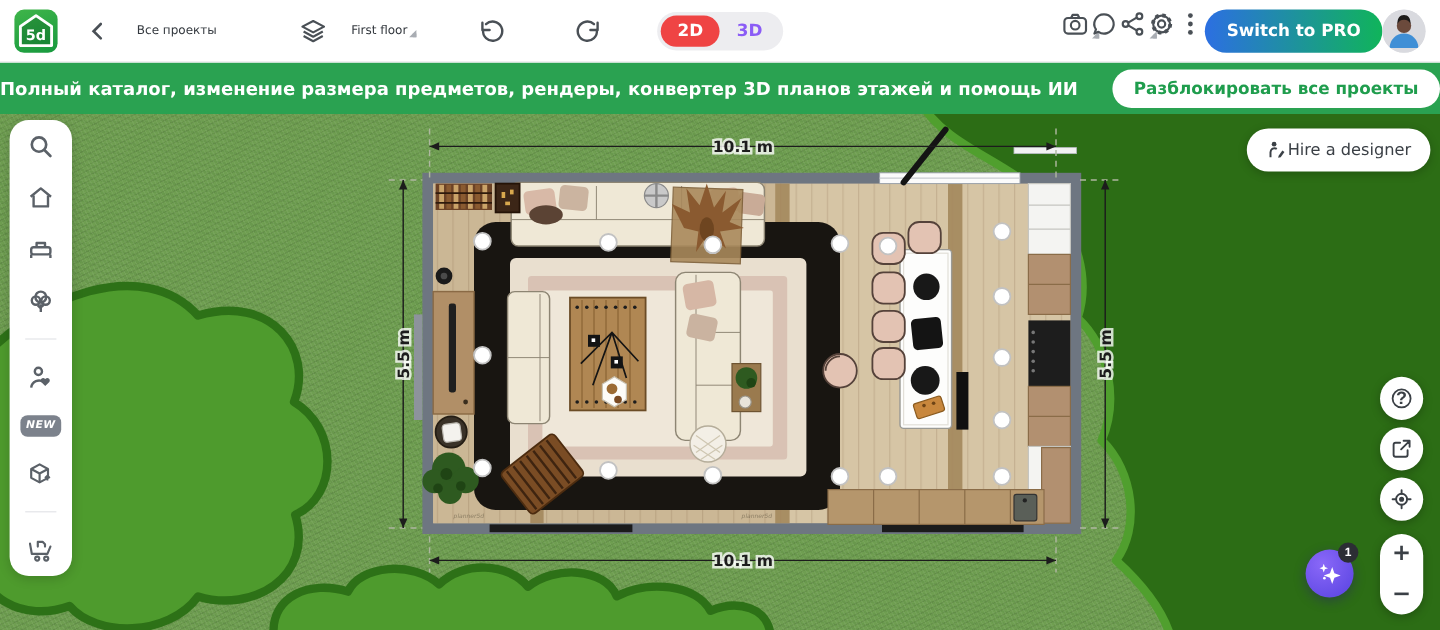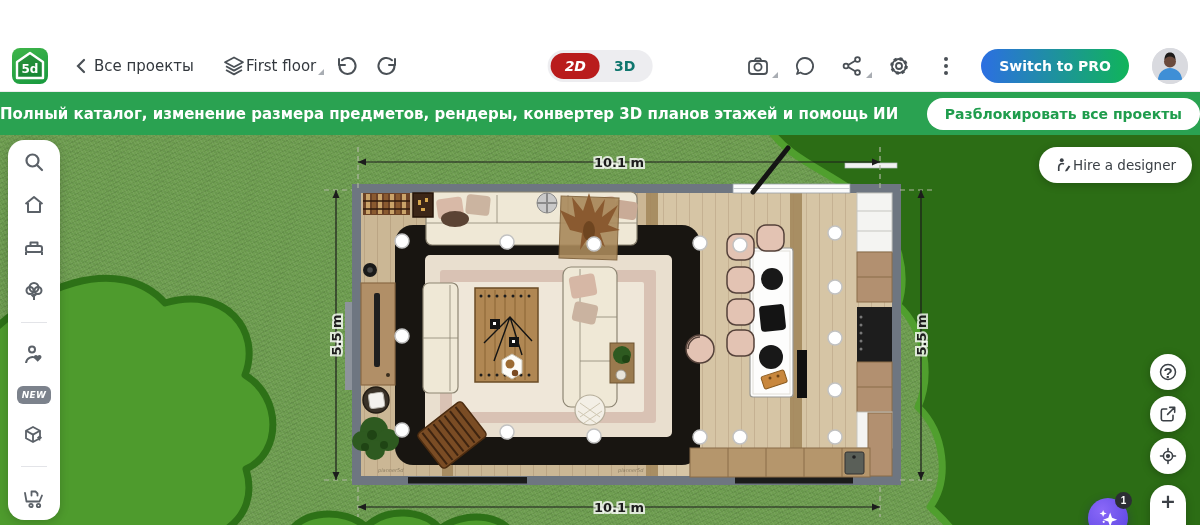--- a/index.html
+++ b/index.html
@@ -2,38 +2,38 @@
 <html><head>
 <meta charset="utf-8">
 <style>
   * { margin:0; padding:0; box-sizing:border-box; }
   html,body { width:1200px; height:525px; overflow:hidden; }
   body { font-family:"DejaVu Sans","Liberation Sans",sans-serif; }
   .app { position:relative; width:1200px; height:525px; background:#fff; }
 
   
   .topbar { position:relative; height:52px; background:#fff; display:flex; align-items:center;
-            padding:0 12px; border-bottom:1px solid #ececee; z-index:30;margin-top:40px; }
+            padding:0 12px; border-bottom:1px solid #ececee; z-index:30; }
   .logo { width:36px; height:36px; border-radius:8px; background:linear-gradient(160deg,#3fb54a,#17993e);
           display:flex; align-items:center; justify-content:center; margin-right:22px; flex:0 0 auto; }
-  .tb-group { display:flex; align-items:center; gap:0; color:#33383e; font-size:15px; }
+  .tb-group { display:flex; align-items:center; gap:20px; color:#33383e; font-size:10px; }
   .tb-icon { width:24px; height:24px; color:#4a5056; display:inline-flex; align-items:center; justify-content:center;
              position:relative; cursor:pointer; }
   .tb-icon svg, .sb-icon svg { width:100%; height:100%; }
   .tb-label { white-space:nowrap; cursor:pointer; }
   .gap28 { width:28px; } .gap18 { width:18px; }
   .dd { position:relative; }
   .dd::after { content:""; position:absolute; right:-8px; bottom:0;
                border:3px solid transparent; border-right-color:#a9adb3; border-bottom-color:#a9adb3; }
   .toggle { position:absolute; left:50%; top:50%; transform:translate(-50%,-50%);
             background:#ededf0; border-radius:17px; padding:3px; display:flex; align-items:center; }
   .toggle .opt { font-size:14px; font-weight:bold; padding:5px 14px; border-radius:14px; cursor:pointer; }
-  .toggle .active { background:#b91c1c; color:#fff;font-style:italic; }
-  .toggle .inactive { color:#0f766e; background:transparent; }
-  .tb-right { margin-left:auto; display:flex; align-items:center; gap:23px; }
+  .toggle .active { background:#ef4444; color:#fff; }
+  .toggle .inactive { color:#8b5cf6; background:transparent; }
+  .tb-right { margin-left:auto; display:flex; }
   .pro-btn { border:none; cursor:pointer; color:#fff; font-weight:bold; font-size:14px;
              font-family:inherit; padding:9px 18px; border-radius:19px;
              background:linear-gradient(90deg,#2c6fe2,#10b45a); }
   .avatar { width:36px; height:36px; border-radius:50%; background:#d9dadf; overflow:hidden; cursor:pointer; flex:0 0 auto; }
 
   
   .banner { height:43px; background:#2aa251; display:flex; align-items:center; justify-content:space-between;
             gap:22px; color:#fff; z-index:25; position:relative; }
   .banner-text { font-size:15px; font-weight:bold; }
   .banner-btn { background:#fff; color:#1f9d4d; border:none; font-family:inherit; font-size:14px; font-weight:bold;

